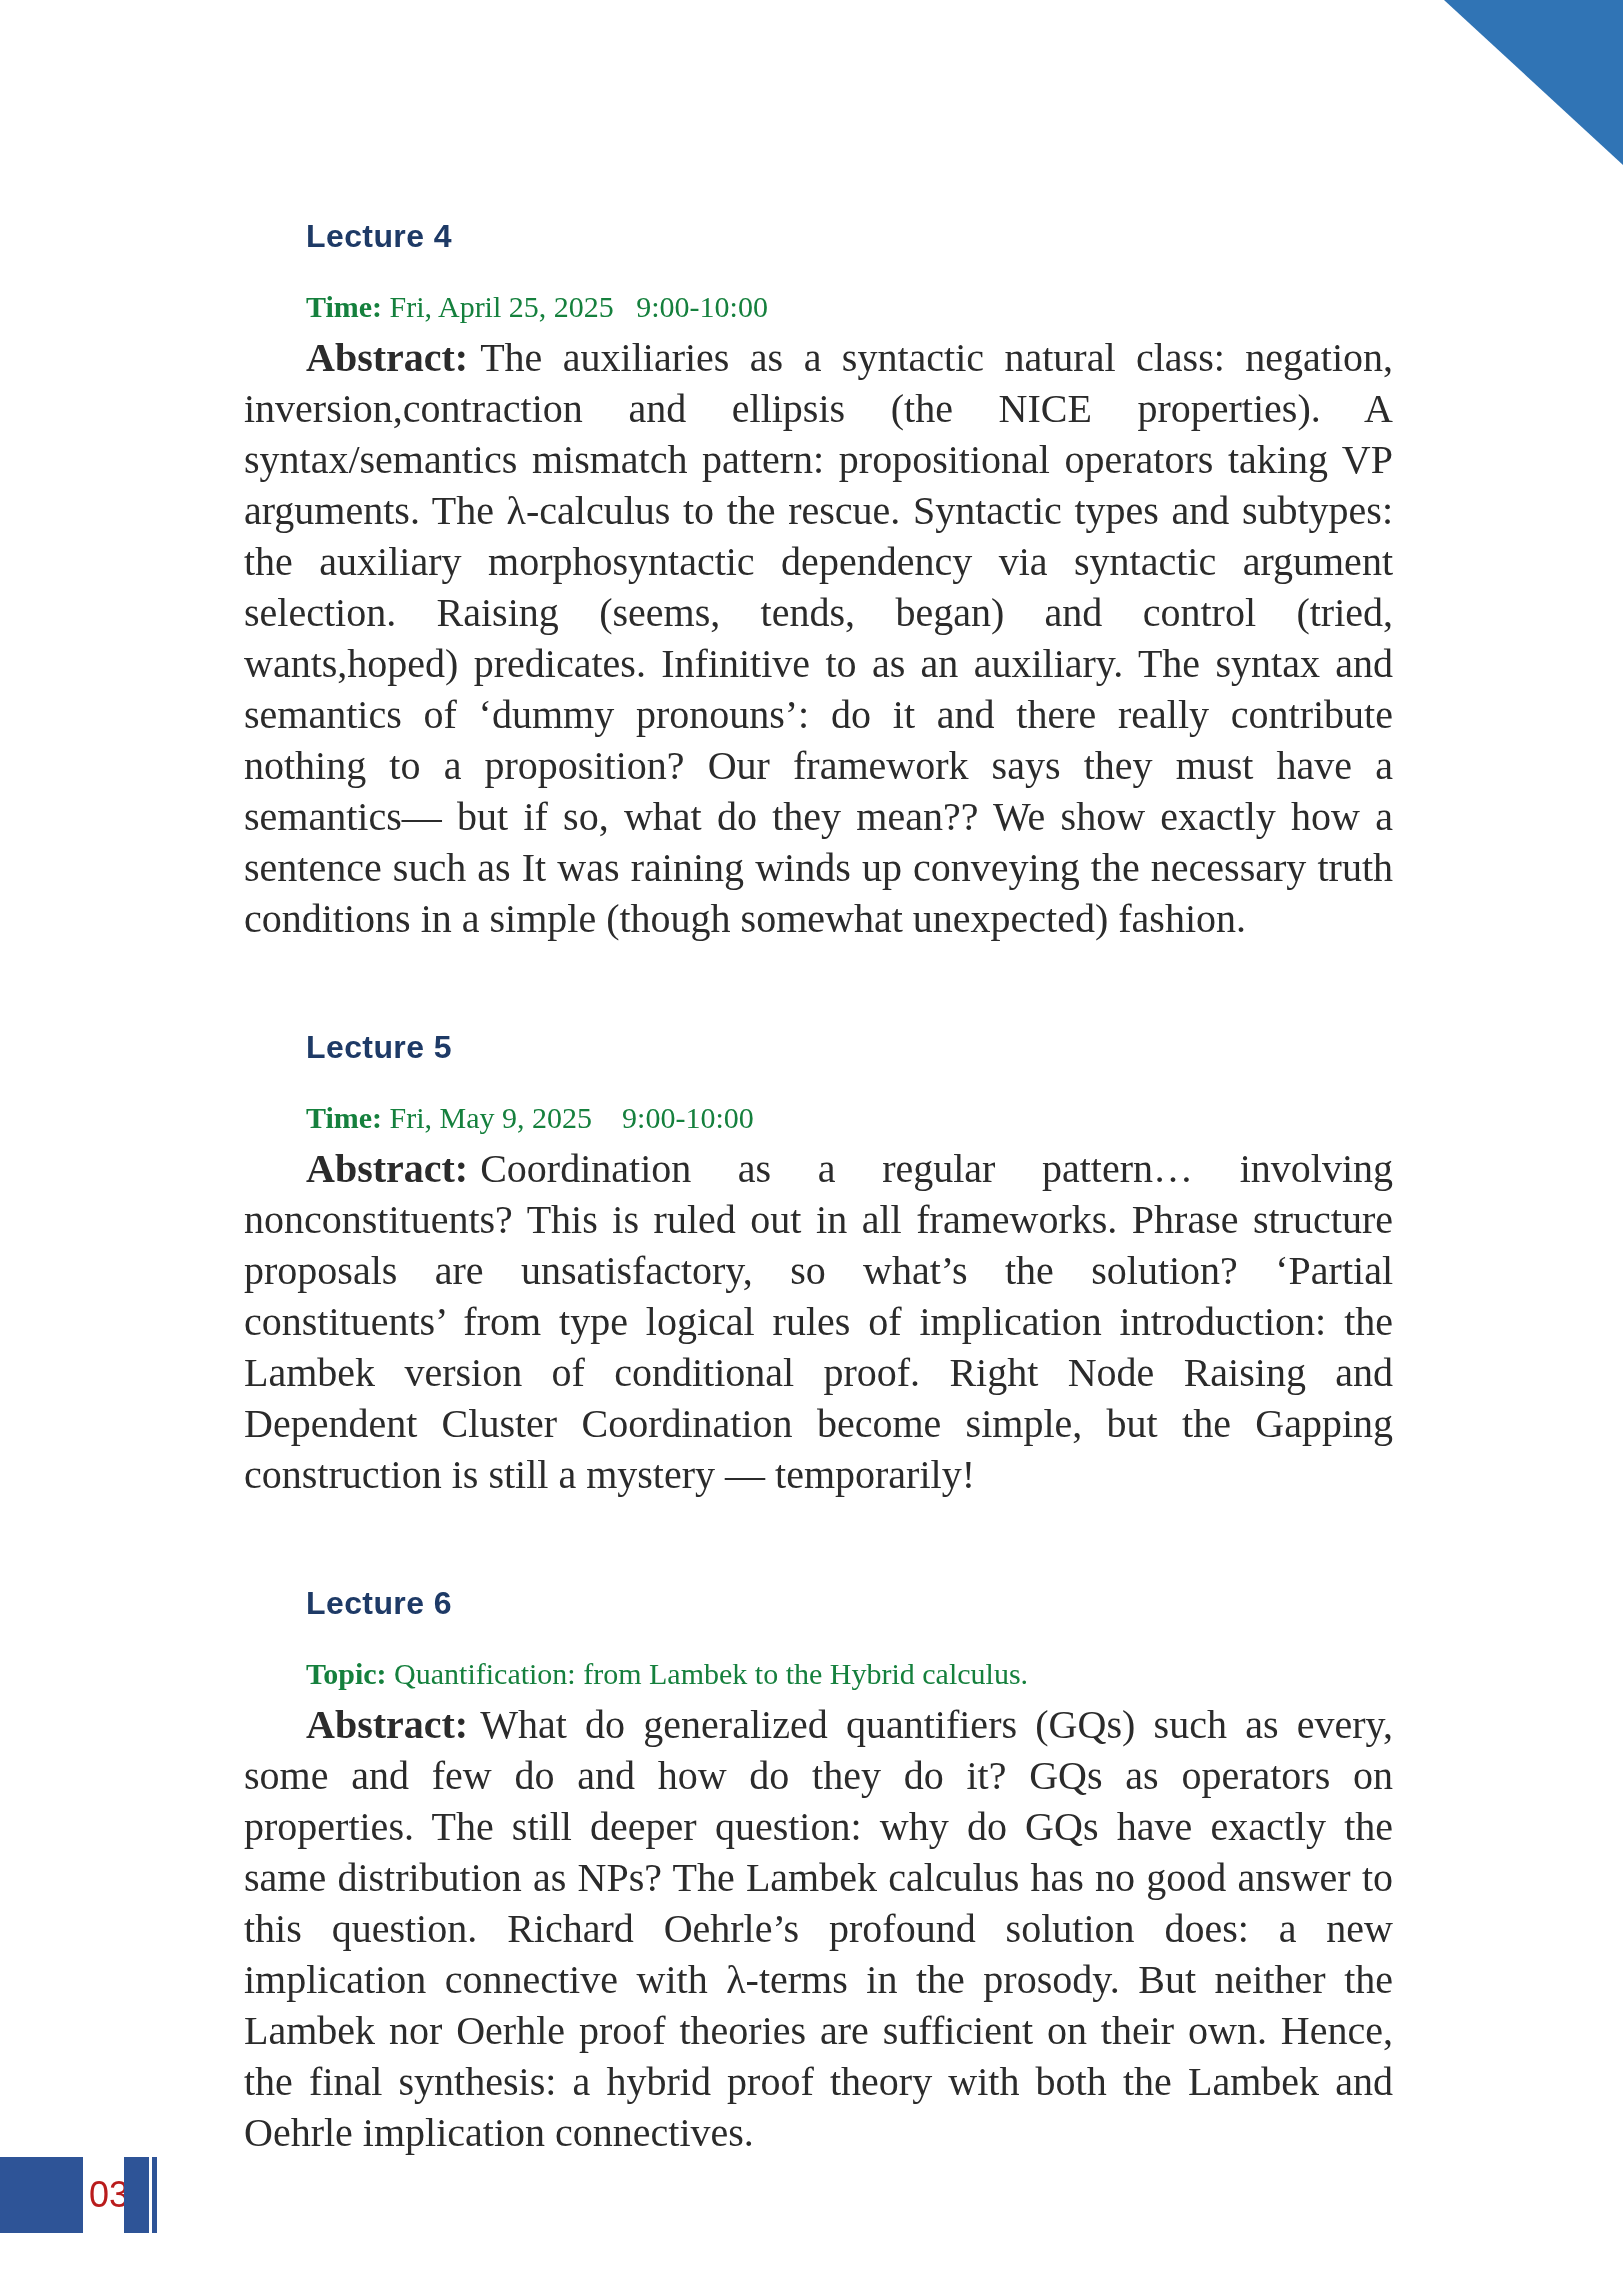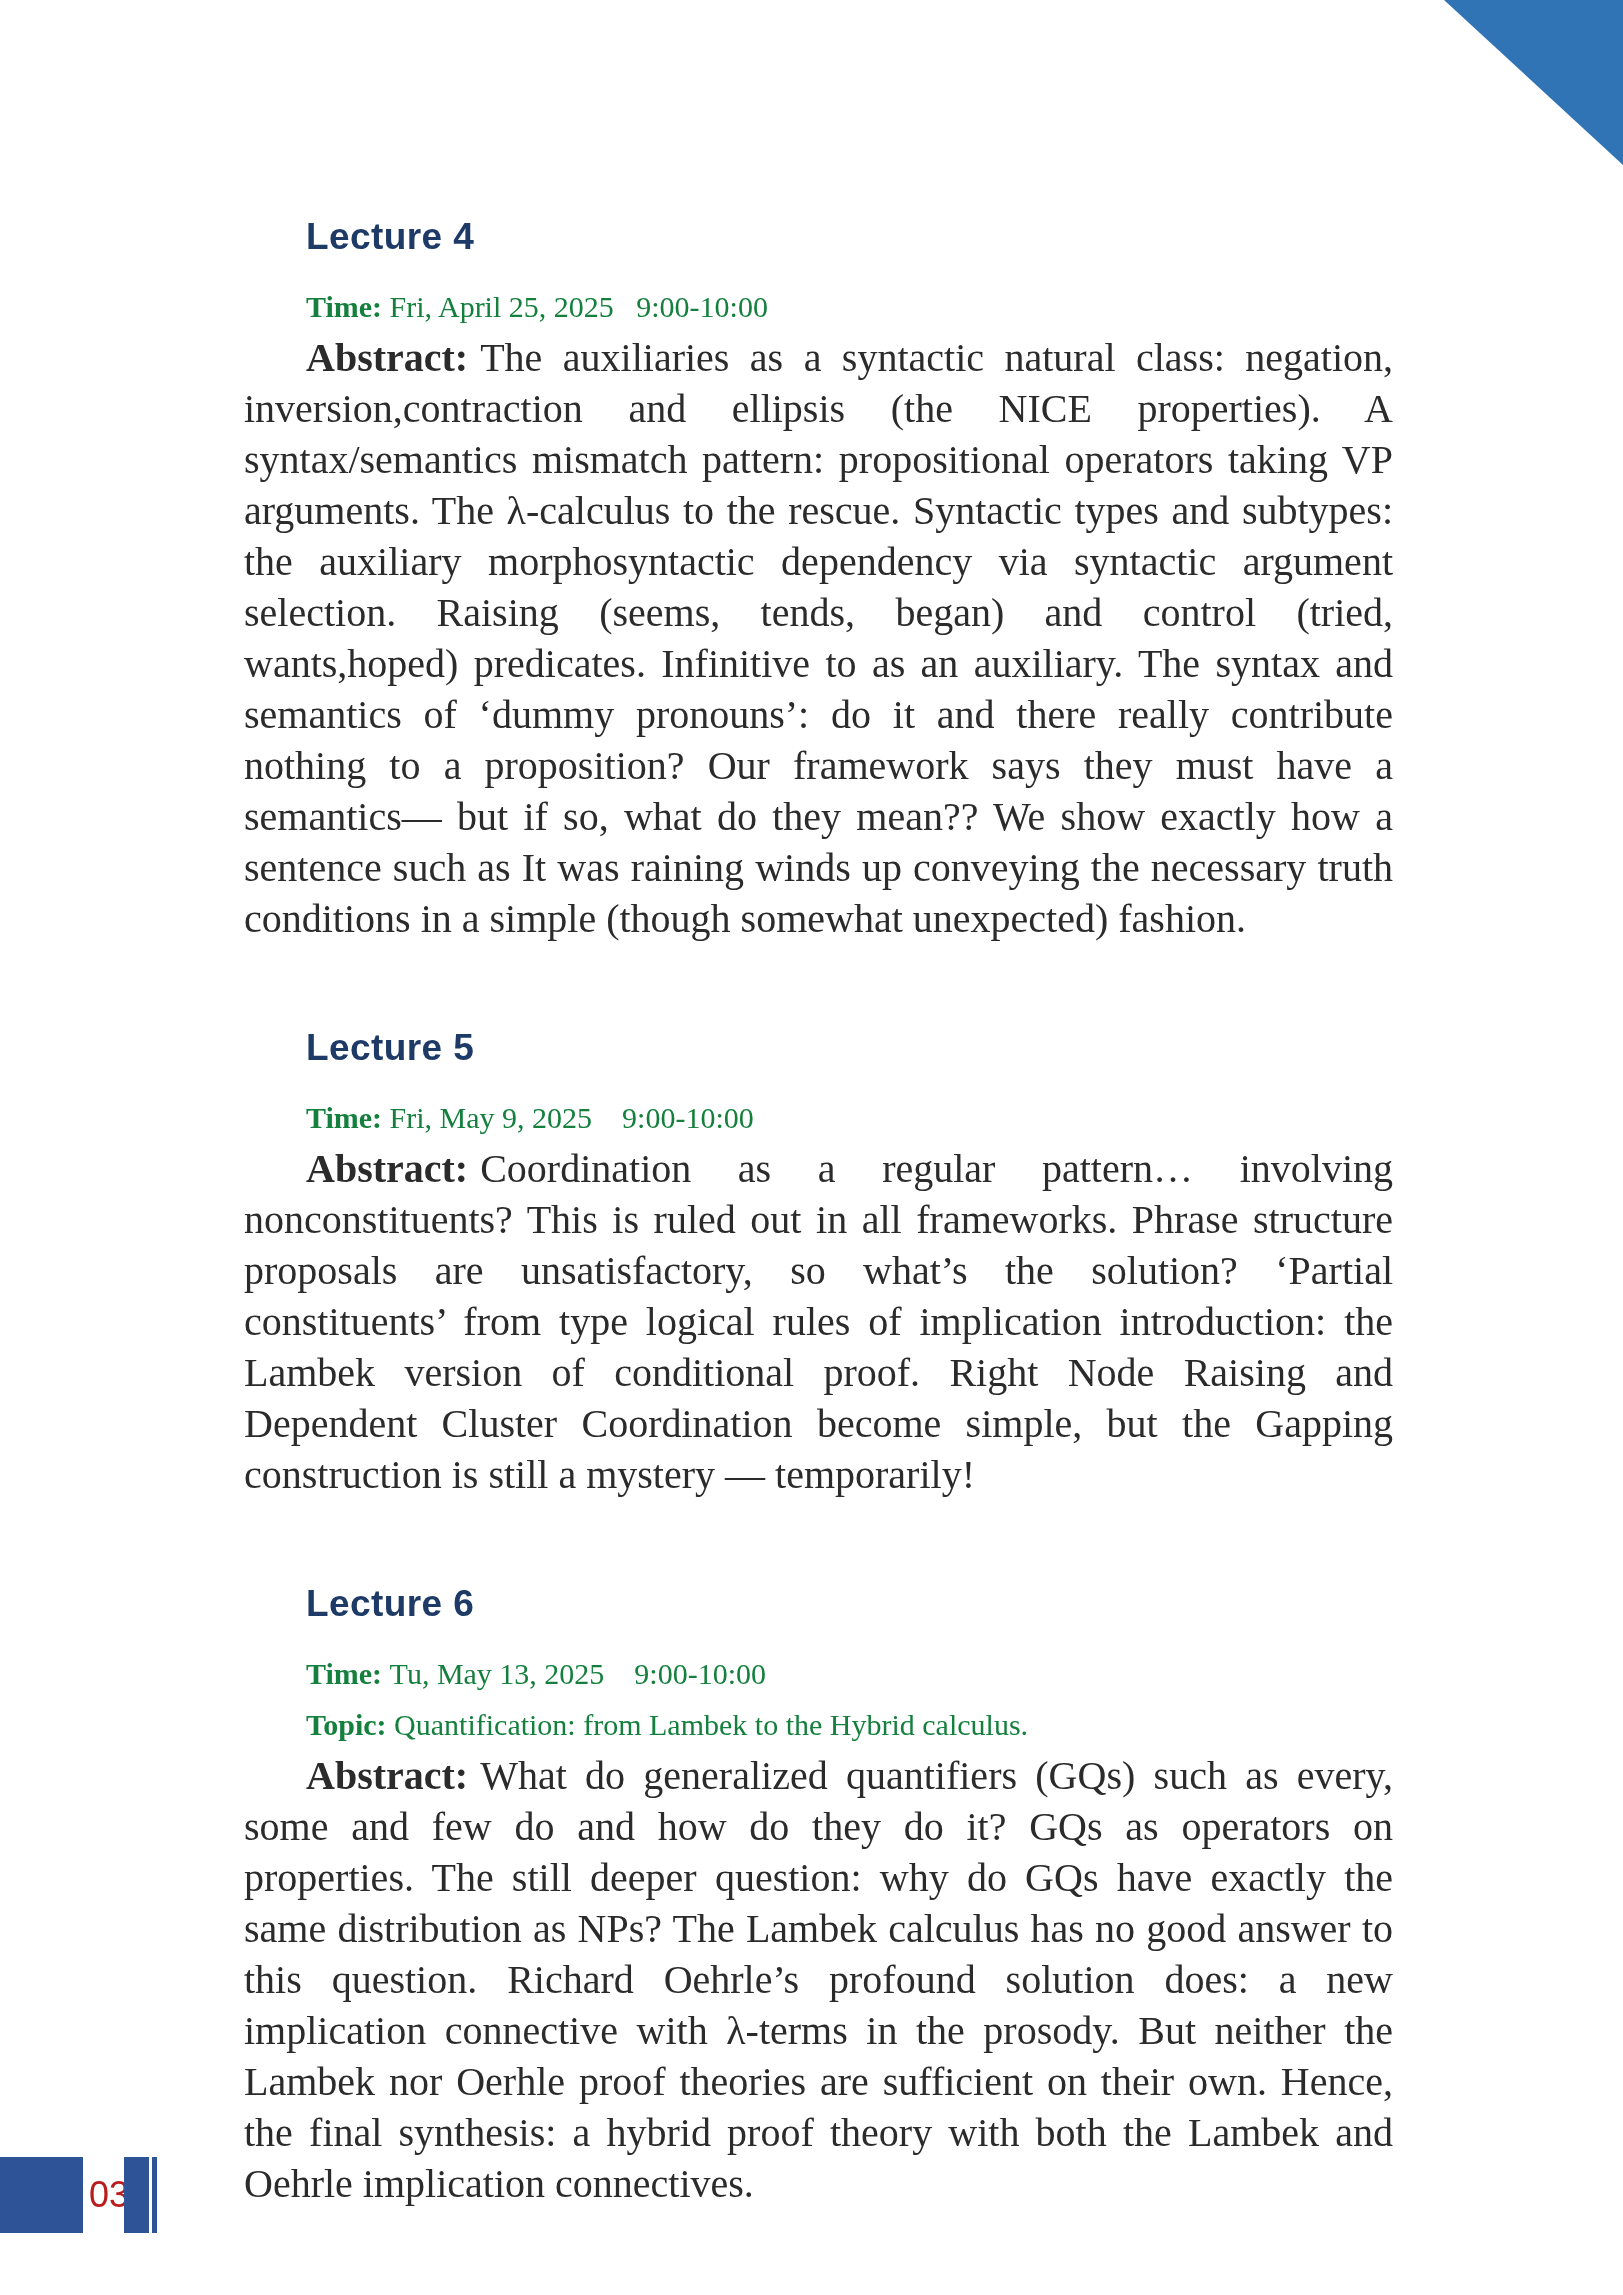--- a/index.html
+++ b/index.html
@@ -32,21 +32,21 @@
     top: 216px;
     width: 1149px;
   }
 
   section.lecture + section.lecture { margin-top: 83px; }
 
   h2.lecture-title {
     margin: 0 0 24px 62px;
     font-family: "Liberation Sans", "DejaVu Sans", sans-serif;
     font-weight: 700;
-    font-size: 37px;
+    font-size: 32px;
     line-height: 41px;
     color: #1e3a66;
     letter-spacing: 0.4px;
   }
 
   p.meta {
     margin: 0;
     text-indent: 62px;
     font-size: 30px;
     line-height: 51px;
@@ -117,21 +117,20 @@
     </section>
 
     <section class="lecture">
       <h2 class="lecture-title">Lecture 5</h2>
       <p class="meta"><b>Time:</b><span class="val">Fri, May 9, 2025    9:00-10:00</span></p>
       <p class="abstract"><b>Abstract:</b><span>Coordination as a regular pattern… involving nonconstituents? This is ruled out in all frameworks. Phrase structure proposals are unsatisfactory, so what’s the solution? ‘Partial constituents’ from type logical rules of implication introduction: the Lambek version of conditional proof. Right Node Raising and Dependent Cluster Coordination become simple, but the Gapping construction is still a mystery — temporarily!</span></p>
     </section>
 
     <section class="lecture">
       <h2 class="lecture-title">Lecture 6</h2>
-      <p class="meta"><b>Time:</b><span class="val">Tu, May 13, 2025    9:00-10:00</span></p>
       <p class="meta"><b>Topic:</b><span class="val">Quantification: from Lambek to the Hybrid calculus.</span></p>
       <p class="abstract"><b>Abstract:</b><span>What do generalized quantifiers (GQs) such as every, some and few do and how do they do it? GQs as operators on properties. The still deeper question: why do GQs have exactly the same distribution as NPs? The Lambek calculus has no good answer to this question. Richard Oehrle’s profound solution does: a new implication connective with λ-terms in the prosody. But neither the Lambek nor Oerhle proof theories are sufficient on their own. Hence, the final synthesis: a hybrid proof theory with both the Lambek and Oehrle implication connectives.</span></p>
     </section>
 
   </div>
 
   <div class="footer-square"></div>
   <div class="page-number">03</div>
   <div class="footer-bar-medium"></div>
   <div class="footer-bar-thin"></div>

